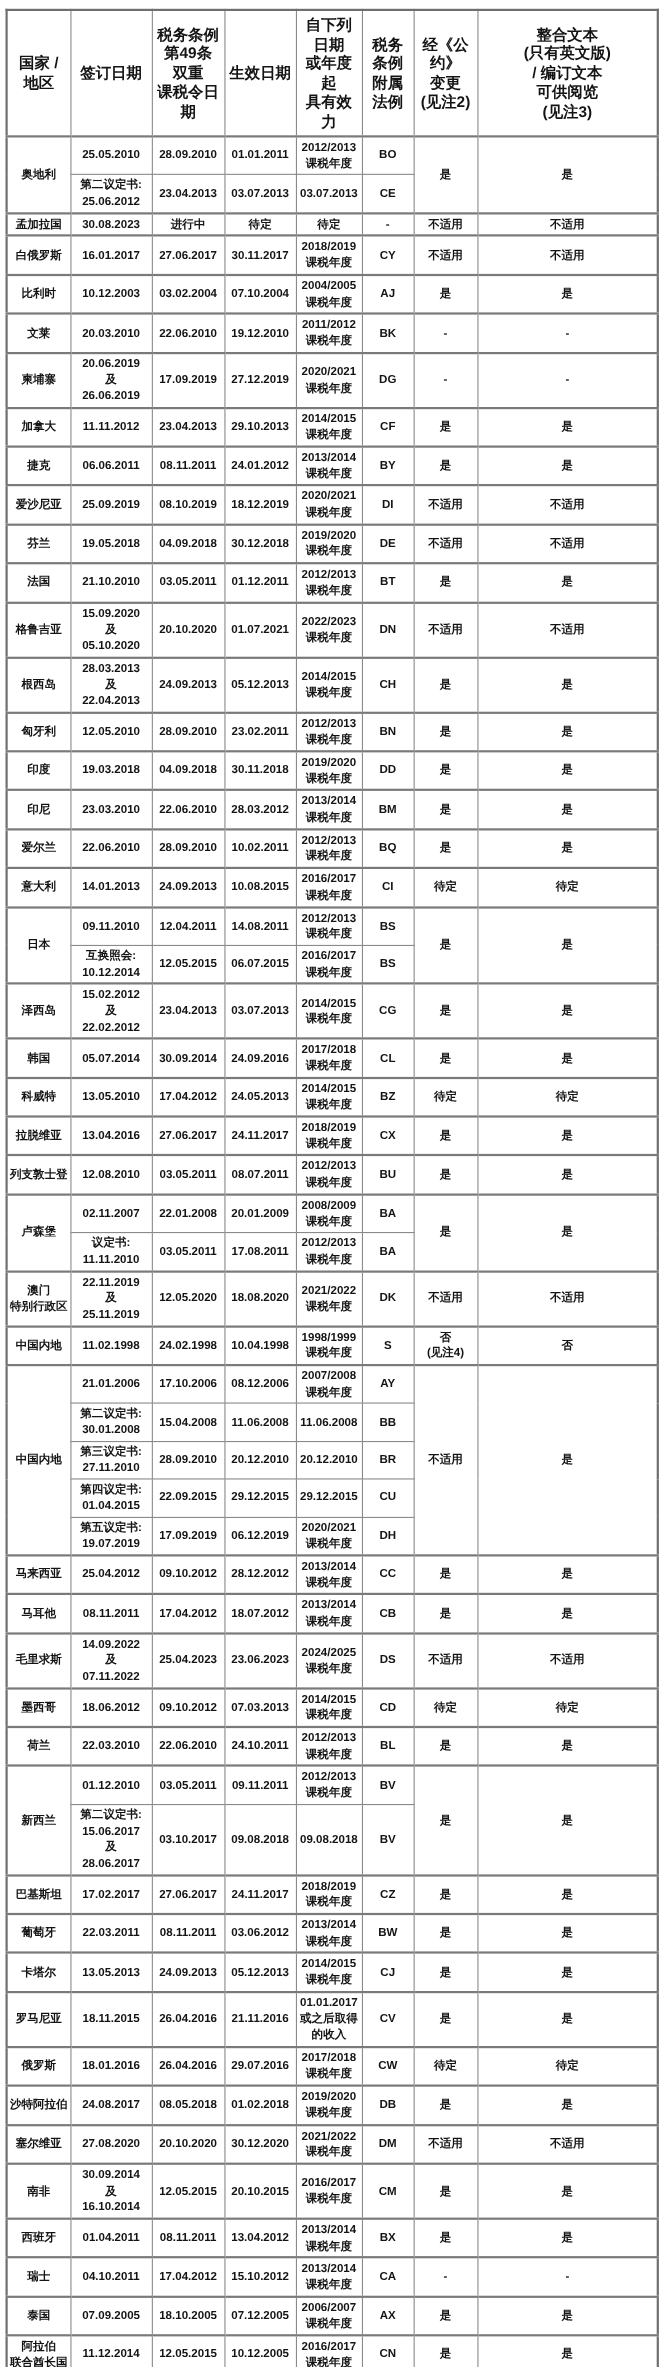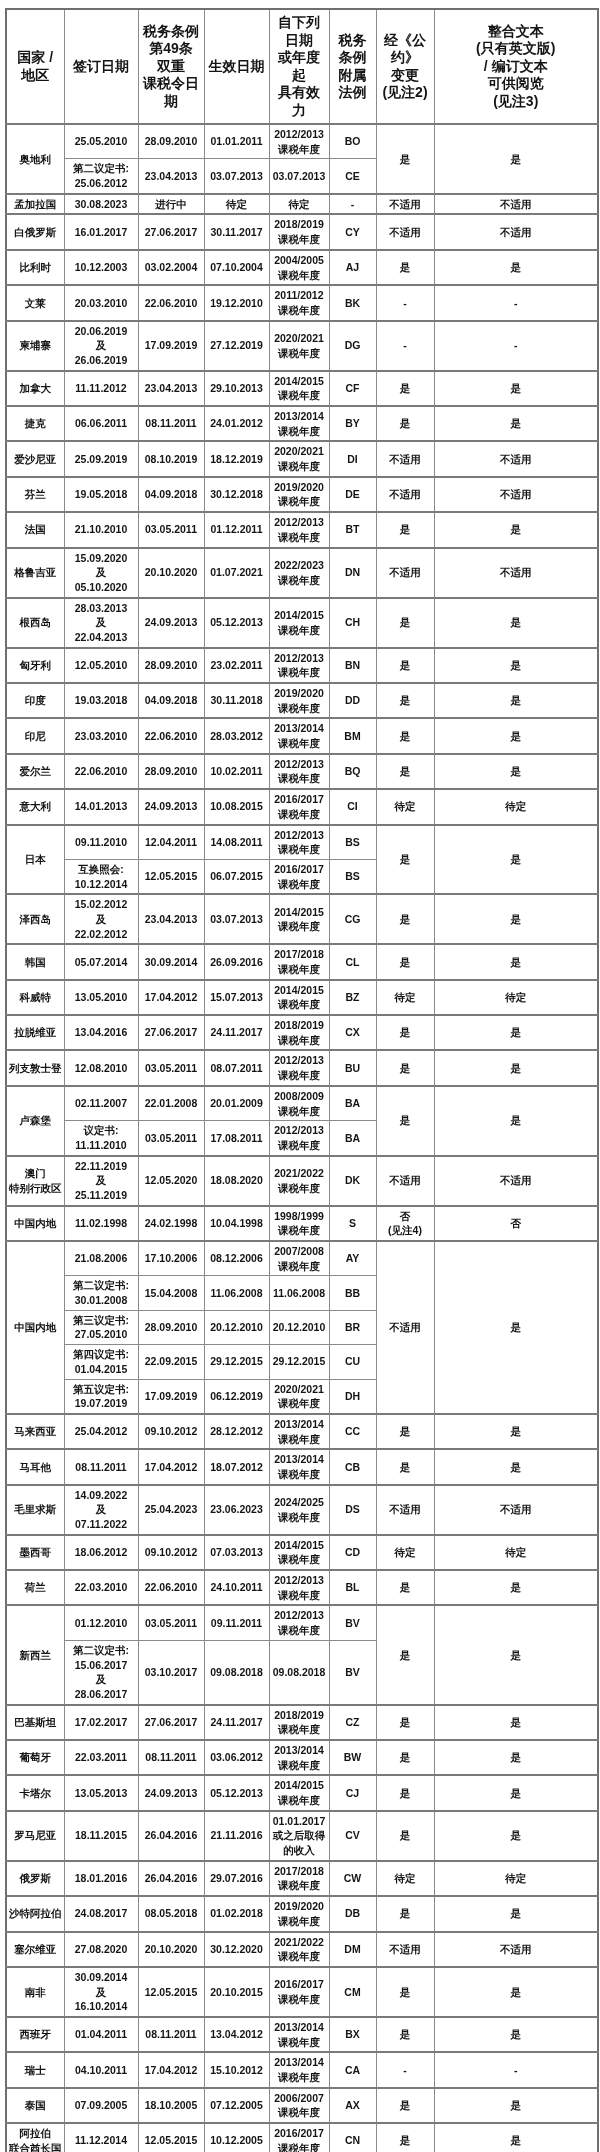--- a/index.html
+++ b/index.html
@@ -333,32 +333,32 @@
           <td>2014/2015
 课税年度</td>
           <td>CG</td>
           <td rowspan="1">是</td>
           <td rowspan="1">是</td>
         </tr>
         <tr class="group-start">
           <td rowspan="1">韩国</td>
           <td>05.07.2014</td>
           <td>30.09.2014</td>
-          <td>26.09.2016</td>
+          <td>24.09.2016</td>
           <td>2017/2018
 课税年度</td>
           <td>CL</td>
           <td rowspan="1">是</td>
           <td rowspan="1">是</td>
         </tr>
         <tr class="group-start">
           <td rowspan="1">科威特</td>
           <td>13.05.2010</td>
           <td>17.04.2012</td>
-          <td>15.07.2013</td>
+          <td>24.05.2013</td>
           <td>2014/2015
 课税年度</td>
           <td>BZ</td>
           <td rowspan="1">待定</td>
           <td rowspan="1">待定</td>
         </tr>
         <tr class="group-start">
           <td rowspan="1">拉脱维亚</td>
           <td>13.04.2016</td>
           <td>27.06.2017</td>
@@ -421,40 +421,40 @@
           <td>10.04.1998</td>
           <td>1998/1999
 课税年度</td>
           <td>S</td>
           <td rowspan="1">否
 (见注4)</td>
           <td rowspan="1">否</td>
         </tr>
         <tr class="group-start">
           <td rowspan="5">中国内地</td>
-          <td>21.08.2006</td>
+          <td>21.01.2006</td>
           <td>17.10.2006</td>
           <td>08.12.2006</td>
           <td>2007/2008
 课税年度</td>
           <td>AY</td>
           <td rowspan="5">不适用</td>
           <td rowspan="5">是</td>
         </tr>
         <tr>
           <td>第二议定书:
 30.01.2008</td>
           <td>15.04.2008</td>
           <td>11.06.2008</td>
           <td>11.06.2008</td>
           <td>BB</td>
         </tr>
         <tr>
           <td>第三议定书:
-27.05.2010</td>
+27.11.2010</td>
           <td>28.09.2010</td>
           <td>20.12.2010</td>
           <td>20.12.2010</td>
           <td>BR</td>
         </tr>
         <tr>
           <td>第四议定书:
 01.04.2015</td>
           <td>22.09.2015</td>
           <td>29.12.2015</td>

